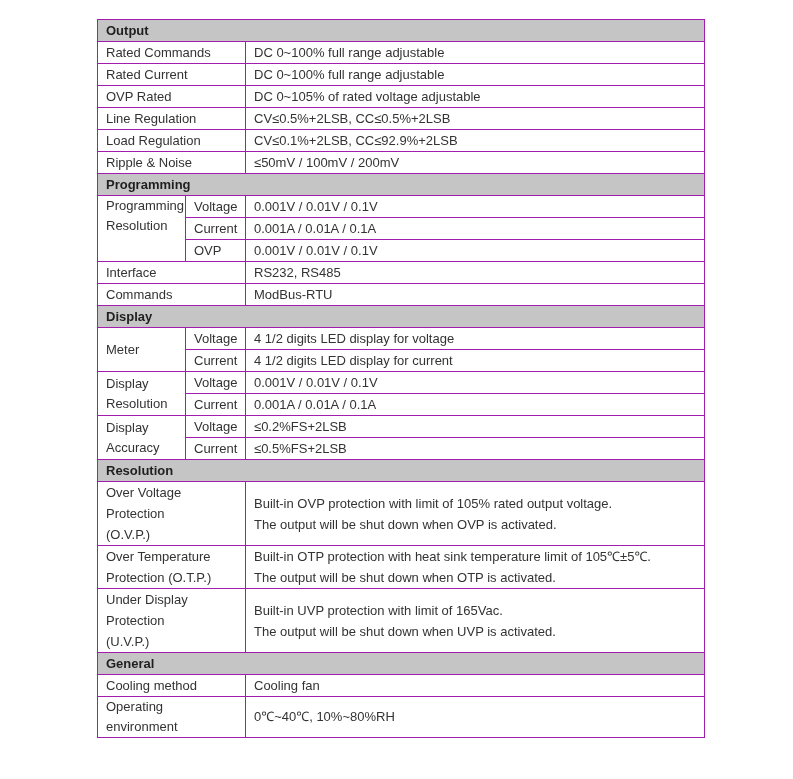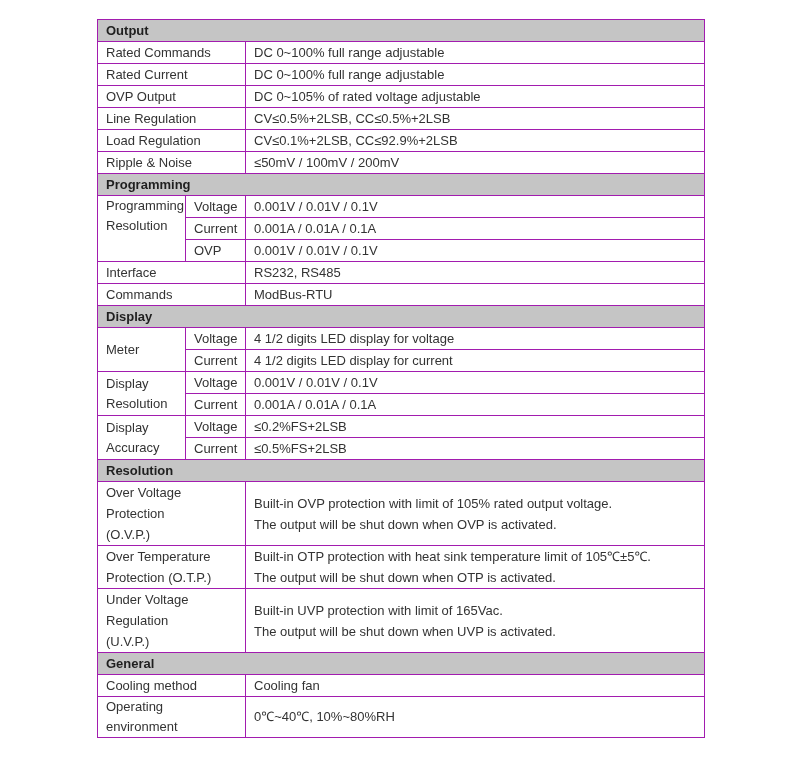--- a/index.html
+++ b/index.html
@@ -62,21 +62,21 @@
       </tr>
       <tr>
         <td colspan="2">Rated Commands</td>
         <td>DC 0~100% full range adjustable</td>
       </tr>
       <tr>
         <td colspan="2">Rated Current</td>
         <td>DC 0~100% full range adjustable</td>
       </tr>
       <tr>
-        <td colspan="2">OVP Output</td>
+        <td colspan="2">OVP Rated</td>
         <td>DC 0~105% of rated voltage adjustable</td>
       </tr>
       <tr>
         <td colspan="2">Line Regulation</td>
         <td>CV≤0.5%+2LSB, CC≤0.5%+2LSB</td>
       </tr>
       <tr>
         <td colspan="2">Load Regulation</td>
         <td>CV≤0.1%+2LSB, CC≤92.9%+2LSB</td>
       </tr>
@@ -153,21 +153,21 @@
         <td>Built-in OVP protection with limit of 105% rated output voltage.
 The output will be shut down when OVP is activated.</td>
       </tr>
       <tr class="tall">
         <td colspan="2">Over Temperature
 Protection (O.T.P.)</td>
         <td>Built-in OTP protection with heat sink temperature limit of 105℃±5℃.
 The output will be shut down when OTP is activated.</td>
       </tr>
       <tr class="tall">
-        <td colspan="2">Under Voltage Regulation
+        <td colspan="2">Under Display Protection
 (U.V.P.)</td>
         <td>Built-in UVP protection with limit of 165Vac.
 The output will be shut down when UVP is activated.</td>
       </tr>
 
       <tr>
         <td class="sec" colspan="3">General</td>
       </tr>
       <tr>
         <td colspan="2">Cooling method</td>

